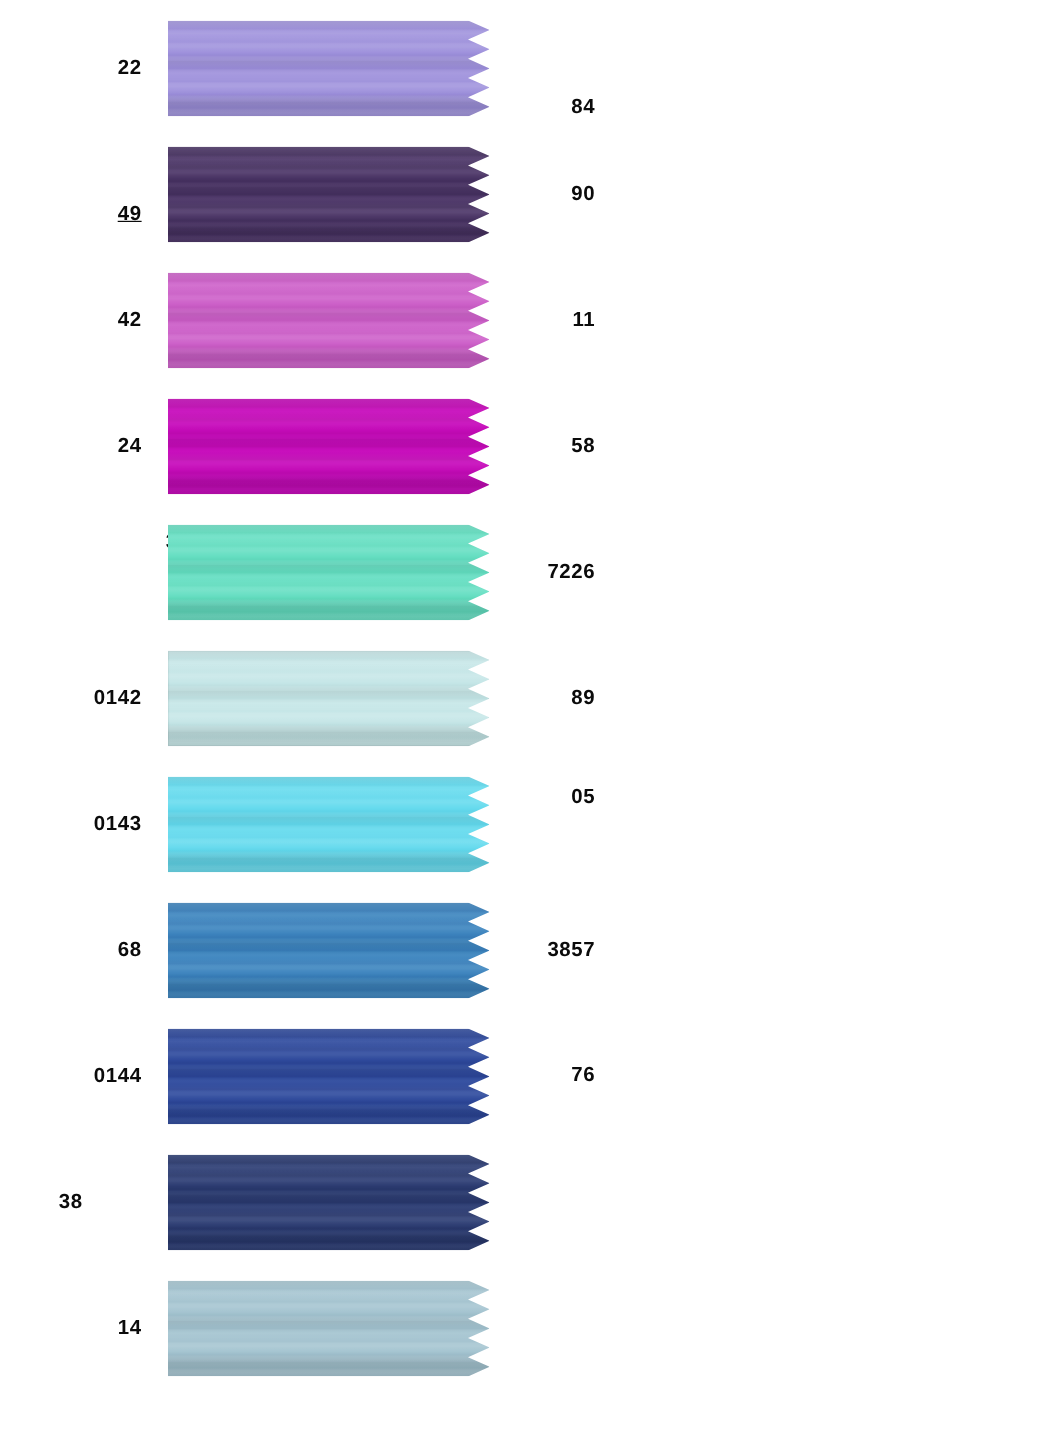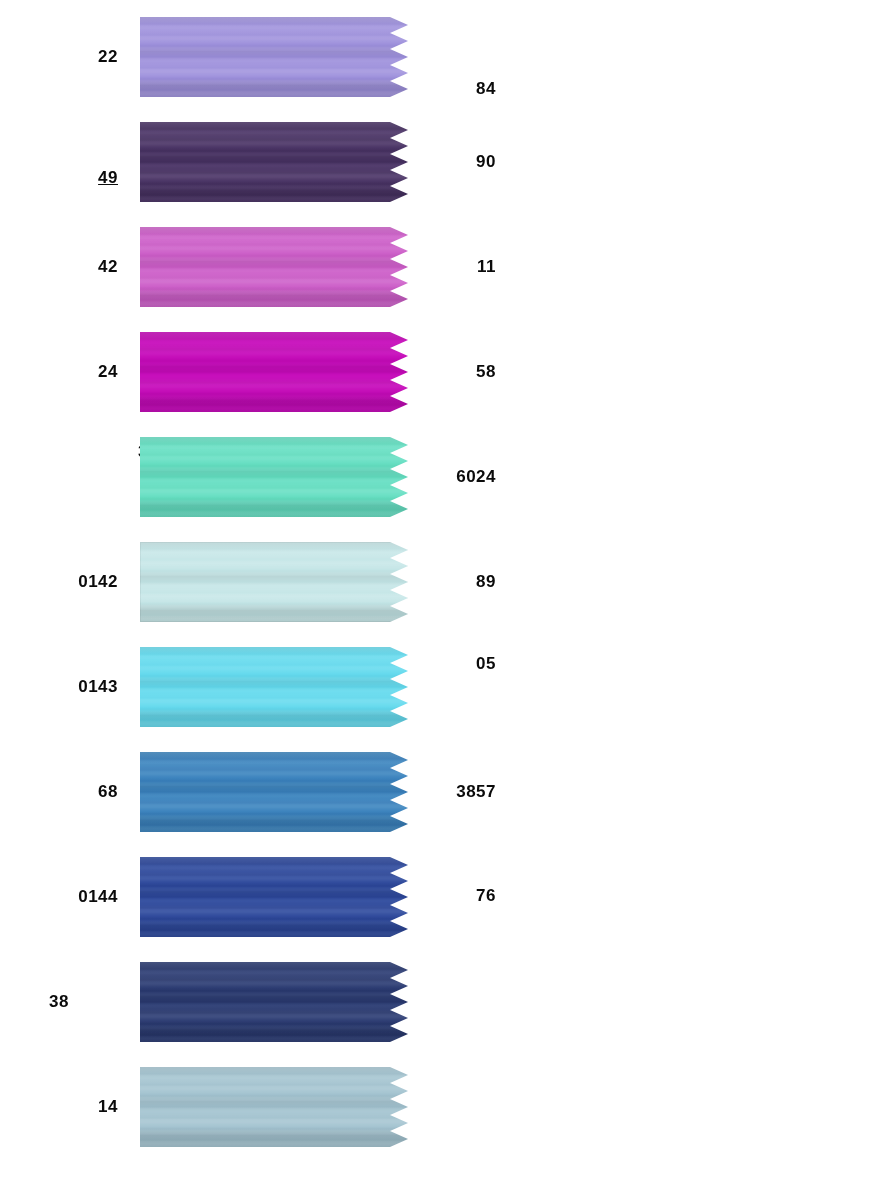--- a/index.html
+++ b/index.html
@@ -211,21 +211,21 @@
       <div class="row" style="top: 0px;">
         <div class="code" style="top: 153px;">90</div>
       </div>
       <div class="row" style="top: 0px;">
         <div class="code" style="top: 258px;">11</div>
       </div>
       <div class="row" style="top: 0px;">
         <div class="code" style="top: 363px;">58</div>
       </div>
       <div class="row" style="top: 0px;">
-        <div class="code" style="top: 468px;">6024</div>
+        <div class="code" style="top: 468px;">7226</div>
       </div>
       <div class="row" style="top: 0px;">
         <div class="code" style="top: 573px;">89</div>
       </div>
       <div class="row" style="top: 0px;">
         <div class="code" style="top: 655px;">05</div>
       </div>
       <div class="row" style="top: 0px;">
         <div class="code" style="top: 783px;">3857</div>
       </div>

